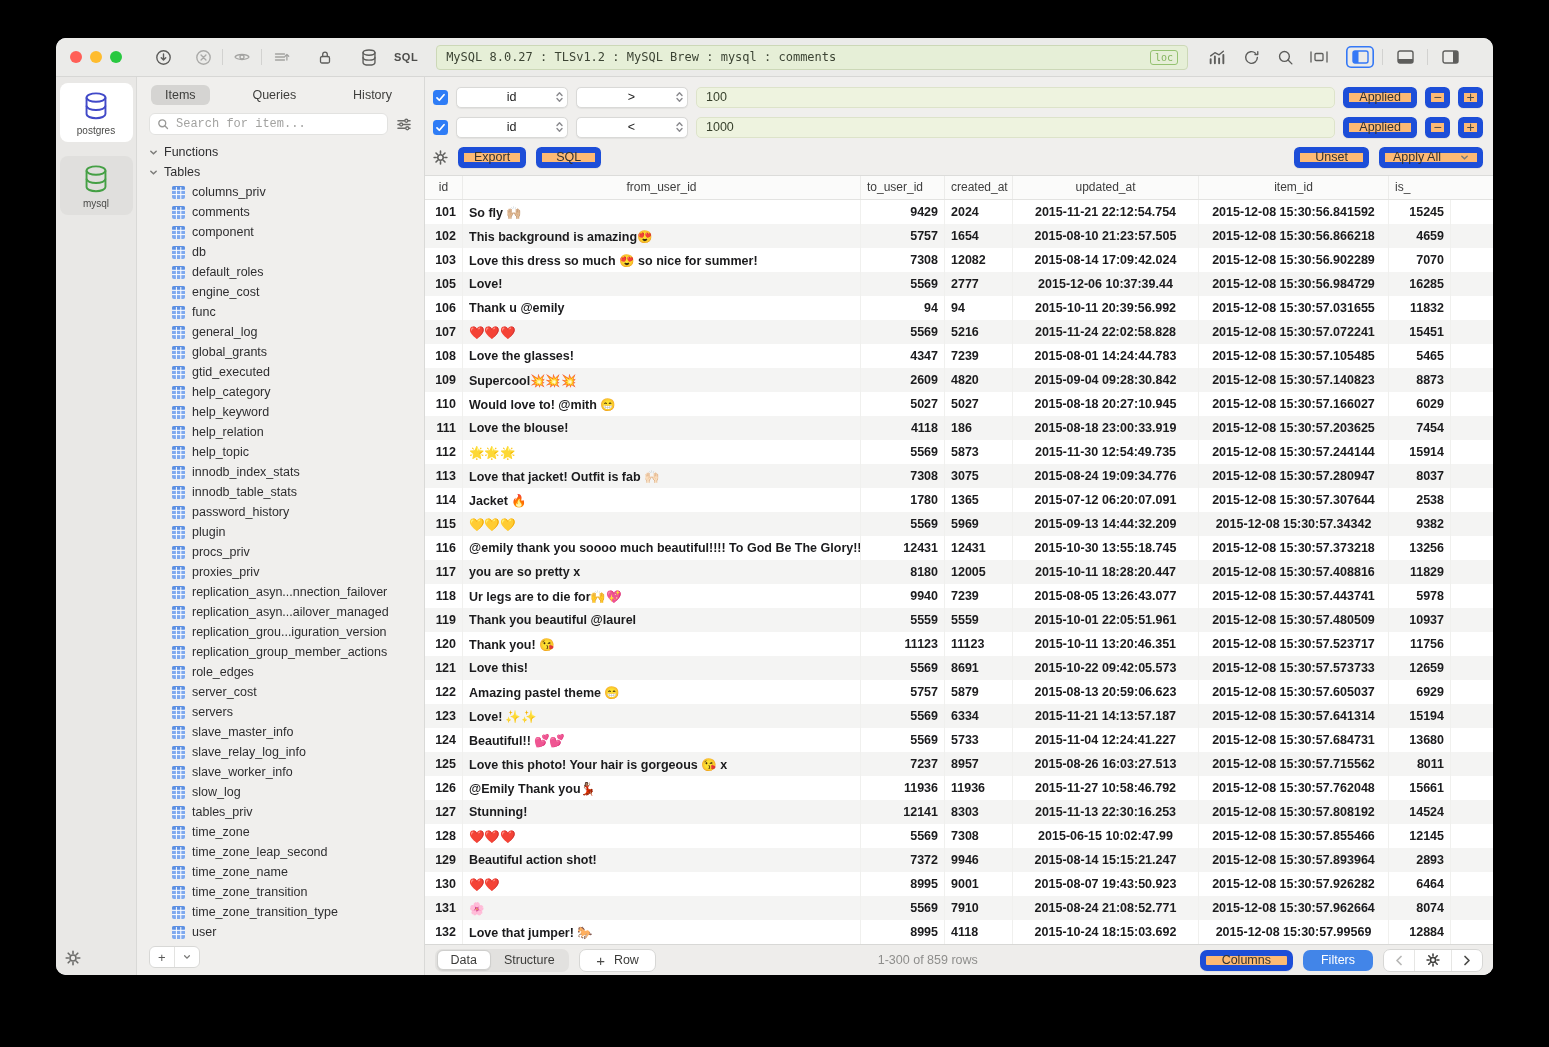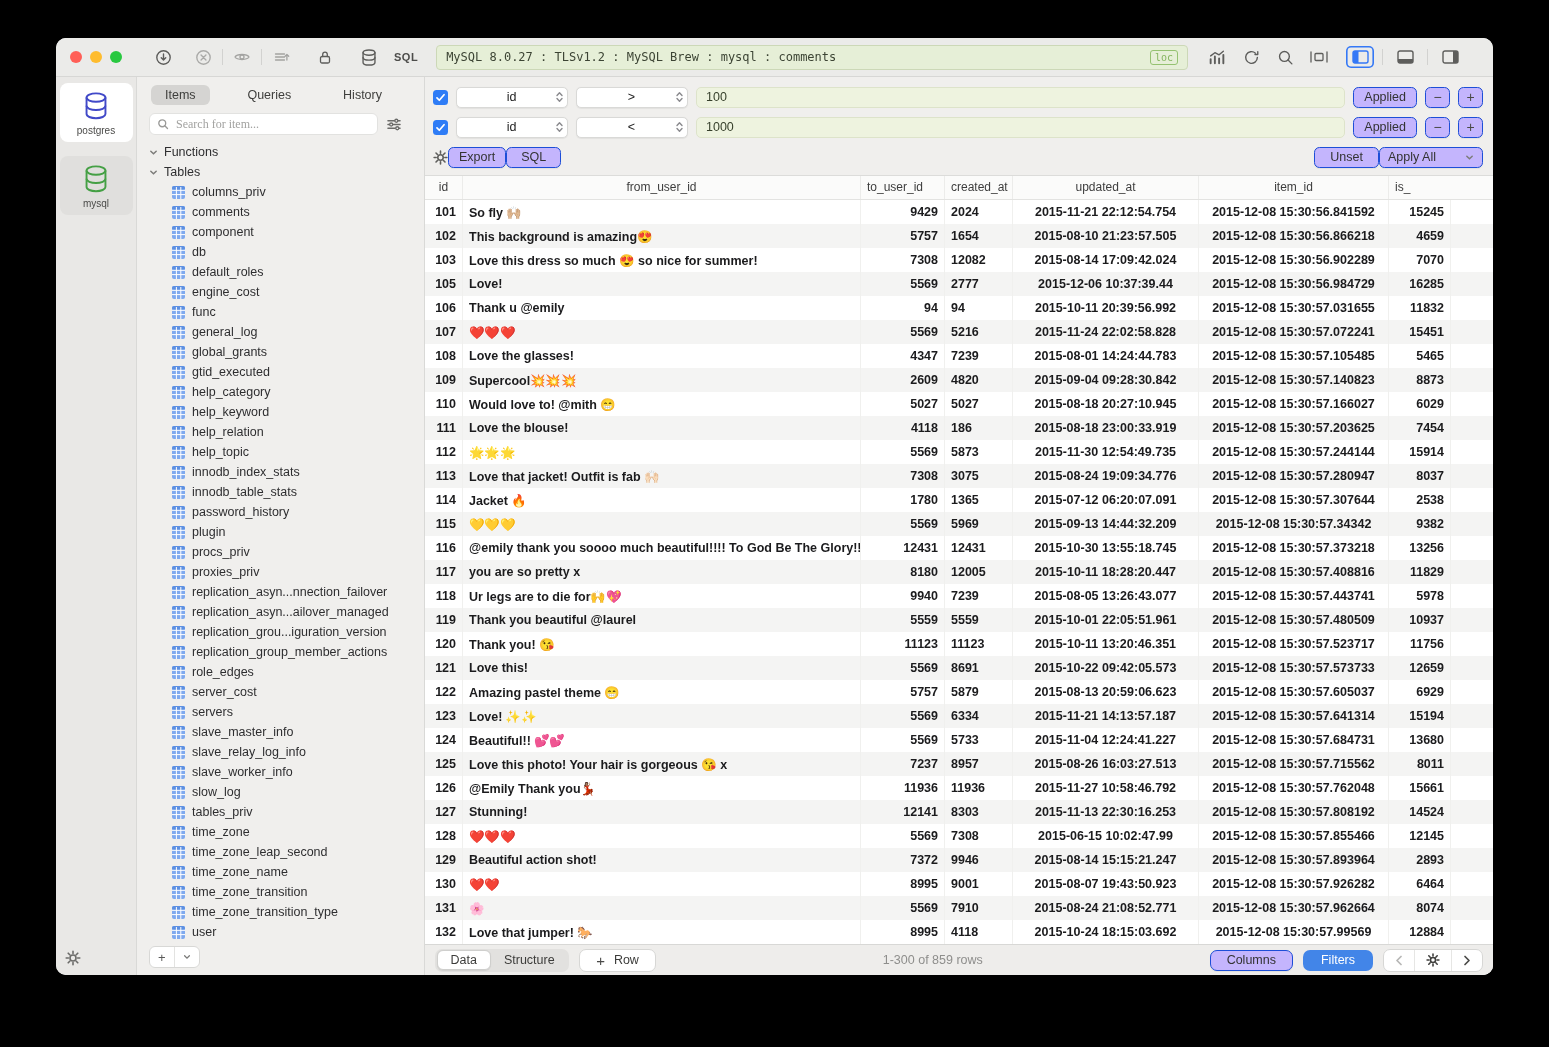--- a/index.html
+++ b/index.html
@@ -32,54 +32,54 @@
   .rail{width:81px;flex:0 0 81px;background:#e9e8e6;border-right:1px solid #d9d9d7;
         display:flex;flex-direction:column;align-items:center;padding-top:6px;position:relative;box-sizing:border-box;}
   .rail-item{width:73px;border-radius:8px;padding:9px 0 6px;display:flex;flex-direction:column;
              align-items:center;gap:5px;margin-bottom:14px;}
   .rail-item.card{background:#ffffff;}
   .rail-item.dim{background:#e0dfdd;}
   .rail-label{font-size:10px;color:#4a4a48;}
   .rail-gear{position:absolute;left:9px;bottom:9px;}
   
   .sidebar{width:288px;flex:0 0 288px;background:#f0efed;border-right:1px solid #d9d9d7;
-           display:flex;flex-direction:column;padding:8px 22px 7px 12px;box-sizing:border-box;min-height:0;}
+           display:flex;flex-direction:column;padding:8px 12px 7px 12px;box-sizing:border-box;min-height:0;}
   .side-tabs{display:flex;align-items:center;justify-content:space-between;padding:0 6px 0 2px;flex:0 0 auto;}
   .side-tab{font-size:12.5px;color:#3e3e3c;padding:3px 14px;border-radius:6px;}
   .side-tab.active{background:#d5d4d2;}
   .searchrow{display:flex;align-items:center;gap:8px;margin-top:8px;flex:0 0 auto;}
   .searchbox{flex:1;height:22px;background:#fff;border:1px solid #e2e2e0;border-radius:6px;
              display:flex;align-items:center;padding:0 7px;gap:5px;box-sizing:border-box;}
   .searchbox input{border:none;outline:none;flex:1;font-size:12px;color:#14532d;background:transparent;
-                   font-family:Liberation Serif, serif;}
+                   font-family:Liberation Mono, monospace;}
   .searchbox input::placeholder{color:#a2a2a0;}
   .tree{flex:1;margin-top:7px;overflow:hidden;font-size:12.5px;color:#2e2e30;}
   .tree-group{display:flex;align-items:center;gap:6px;height:20px;}
   .tree-item{display:flex;align-items:center;gap:7px;height:20px;padding-left:23px;white-space:nowrap;overflow:hidden;}
   .side-bottom{flex:0 0 22px;margin-top:4px;display:flex;align-items:center;}
   .addgroup{display:flex;align-items:center;background:#fff;border:1px solid #d8d8d6;border-radius:6px;height:20px;}
   .addgroup .seg{padding:0 8px;display:flex;align-items:center;color:#5a5a58;font-size:13px;height:100%;}
   .addgroup .seg + .seg{border-left:1px solid #e3e3e1;}
   
   .main{flex:1;display:flex;flex-direction:column;background:#f0efed;min-width:0;}
   .filters{padding:9px 10px 7px 8px;flex:0 0 auto;}
   .filter-row{display:flex;align-items:center;gap:8px;height:22px;margin-bottom:8px;}
   .chk{width:15px;height:15px;background:#2e7cf6;border-radius:3.5px;display:flex;align-items:center;justify-content:center;flex:0 0 15px;}
   .mselect{width:112px;height:21px;background:#fff;border:1px solid #d9d9d7;border-radius:5px;
            display:flex;align-items:center;box-sizing:border-box;padding:0 4px 0 10px;font-size:12.5px;color:#222;
            box-shadow:0 .5px 1px rgba(0,0,0,.06);}
   .mselect .lbl{flex:1;text-align:center;}
   .greeninput{flex:1;height:21px;background:#eef3df;border:1px solid #dde3ca;border-radius:5px;
               font-size:12.5px;color:#37402c;padding:0 9px;box-sizing:border-box;
               font-family:"Liberation Sans",sans-serif;outline:none;}
-  .pillbtn{height:21px;background:#c4b5fd;border:1px solid #1d4ed8;border-radius:5.5px;display:flex;
+  .pillbtn{height:21px;background:#fdba74;border:6px solid #1d4ed8;border-radius:5.5px;display:flex;
            align-items:center;justify-content:center;font-size:12.5px;color:#333;padding:0 10px;
            box-sizing:border-box;box-shadow:0 .5px 1px rgba(0,0,0,.06);white-space:nowrap;}
   .sqbtn{width:25px;padding:0;font-size:14px;color:#4a4a48;}
-  .filter-toolbar{display:flex;align-items:center;height:22px;}
+  .filter-toolbar{display:flex;align-items:center;height:22px;gap:10px;}
   .hints{display:flex;gap:15px;font-size:12px;color:#6f6f6d;white-space:nowrap;overflow:hidden;flex:1;min-width:0;margin-top:48px;}
   .applyall{width:104px;justify-content:space-between;padding:0 8px;}
   
   .tablewrap{flex:1;background:#fff;border-top:1px solid #dcdcda;overflow:hidden;display:flex;flex-direction:column;min-height:0;}
   .grid{display:grid;grid-template-columns:38px 398px 84px 68px 186px 190px 62px 1fr;}
   .thead{height:23px;flex:0 0 23px;align-items:center;font-size:12px;color:#3d3d3d;background:#fbfbfa;border-bottom:1px solid #e3e3e1;}
   .th{padding:0 6px;text-align:center;border-right:1px solid #ececea;white-space:nowrap;overflow:hidden;line-height:23px;height:23px;box-sizing:border-box;}
   .rows{flex:1;overflow:hidden;font-weight:bold;}
   .row{height:24px;align-items:center;font-size:12.5px;color:#1b1b1d;}
   .row:nth-child(even){background:#f4f4f3;}

